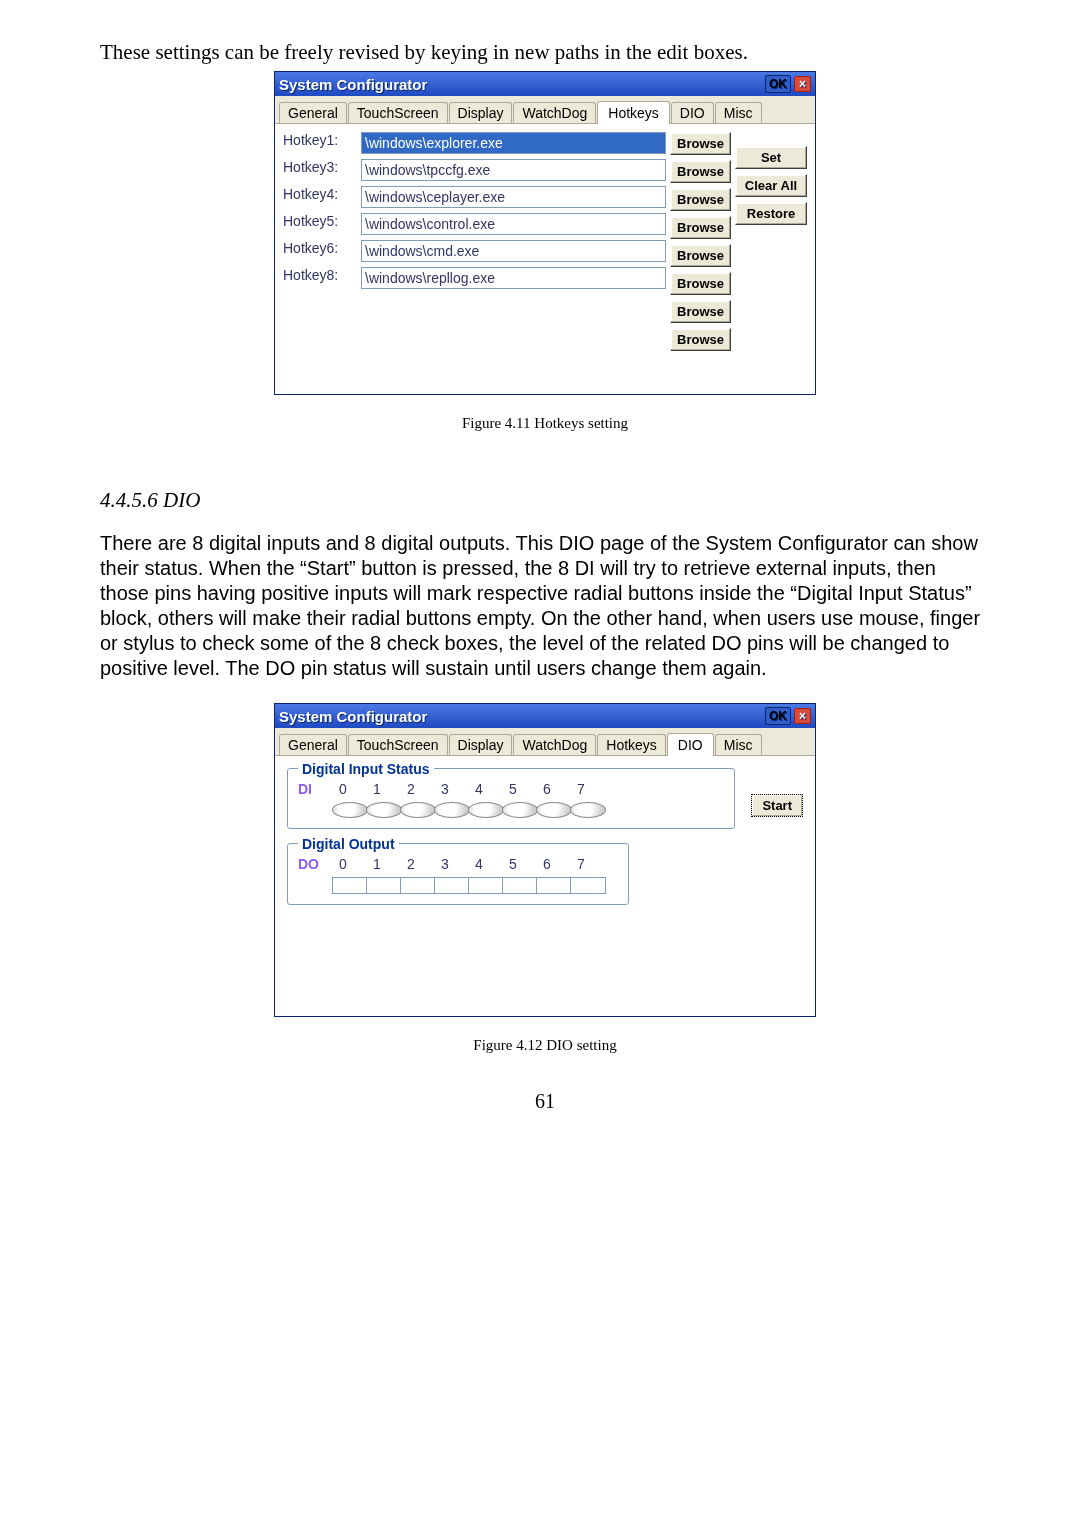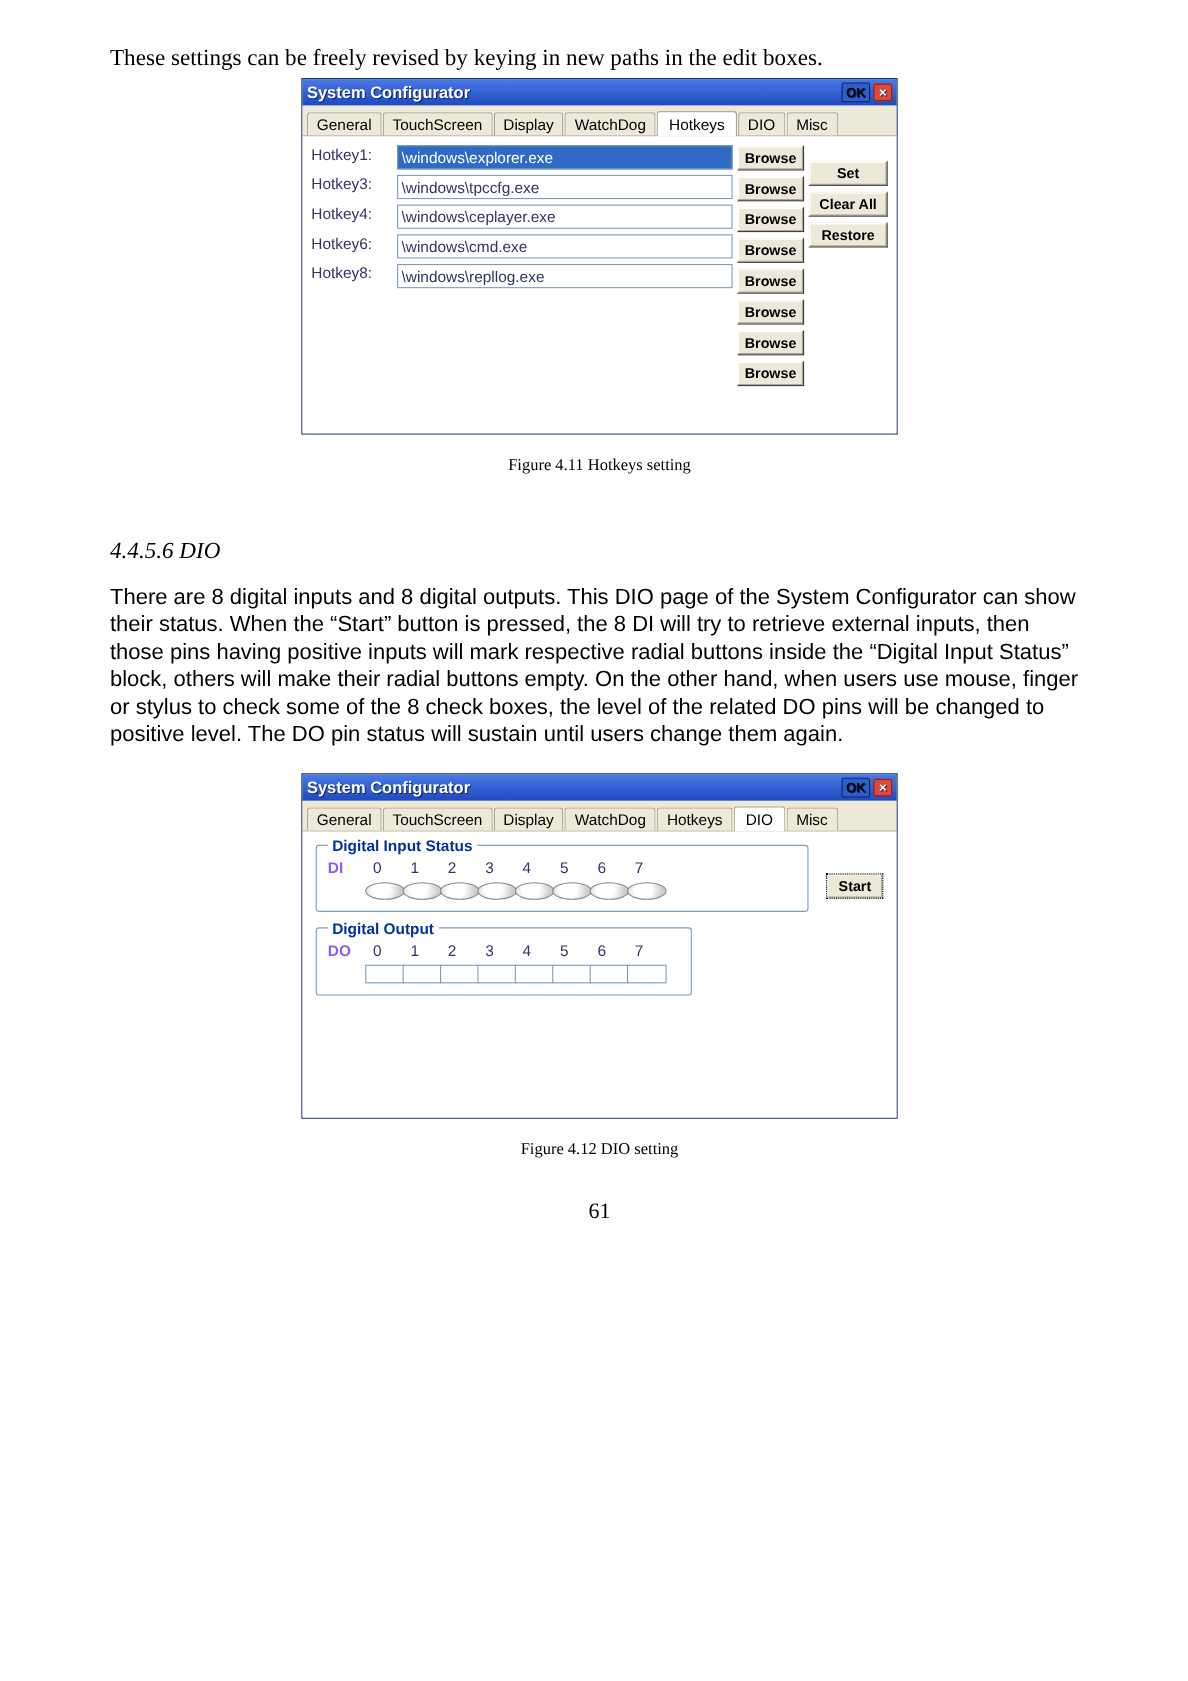--- a/index.html
+++ b/index.html
@@ -252,20 +252,24 @@
             <span class="hotkey-label">Hotkey1:</span>
             <input class="hotkey-input sel" value="\windows\explorer.exe" style="">
           </div>
           <div class="hotkey-row">
             <span class="hotkey-label">Hotkey3:</span>
             <input class="hotkey-input" value="\windows\tpccfg.exe" style="">
           </div>
           <div class="hotkey-row">
             <span class="hotkey-label">Hotkey4:</span>
             <input class="hotkey-input" value="\windows\ceplayer.exe" style="">
+          </div>
+          <div class="hotkey-row">
+            <span class="hotkey-label">Hotkey5:</span>
+            <input class="hotkey-input" value="\windows\control.exe" style="">
           </div>
           <div class="hotkey-row">
             <span class="hotkey-label">Hotkey6:</span>
             <input class="hotkey-input" value="\windows\cmd.exe" style="">
           </div>
           <div class="hotkey-row">
             <span class="hotkey-label">Hotkey8:</span>
             <input class="hotkey-input" value="\windows\repllog.exe" style="">
           </div>
         </div>

